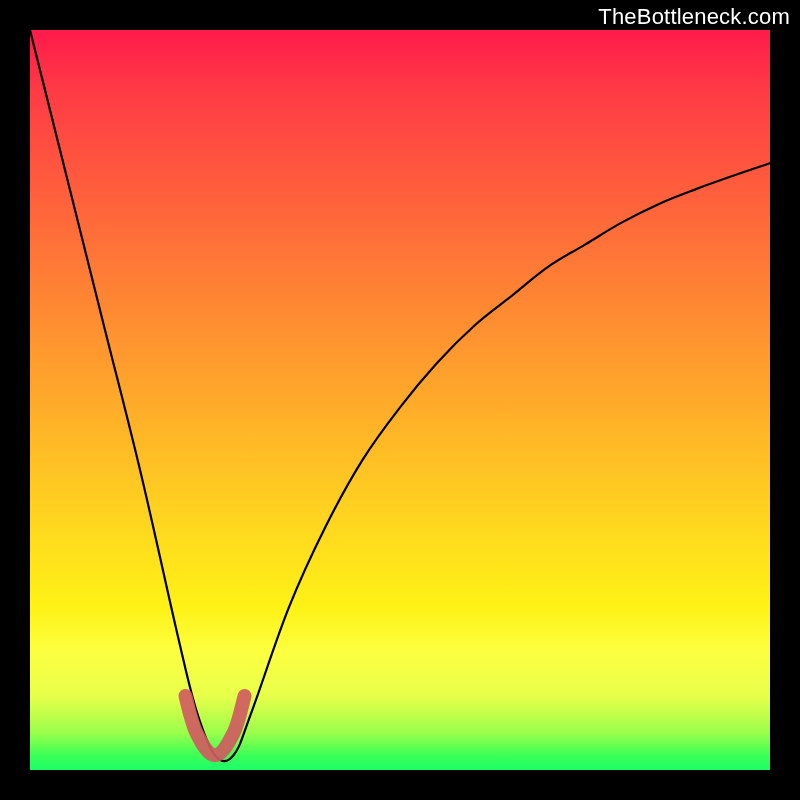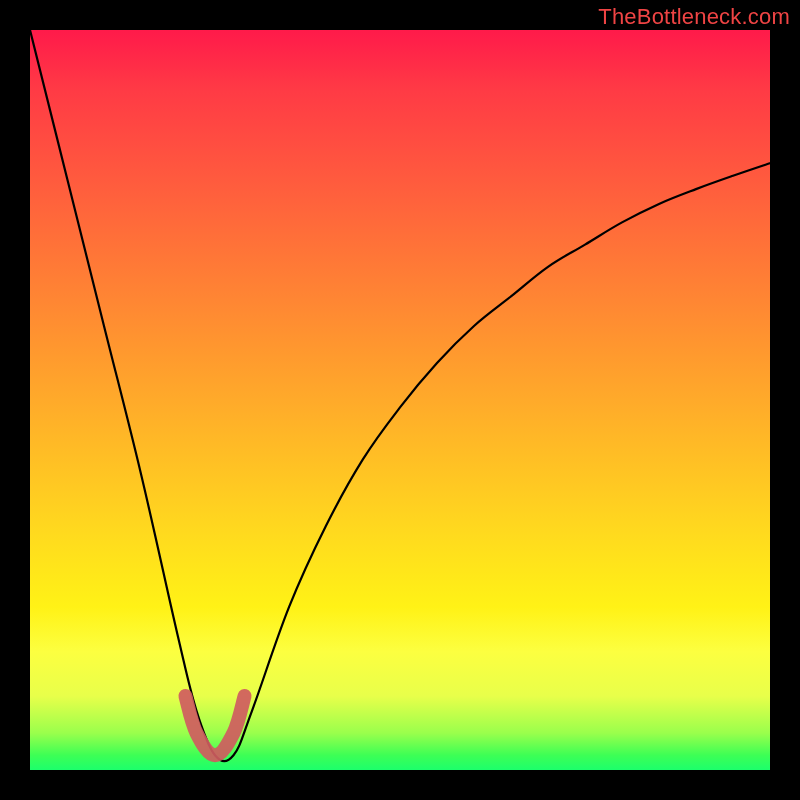--- a/index.html
+++ b/index.html
@@ -38,21 +38,21 @@
       #e8ff4a 90%,
       #9aff4c 95%,
       #3dff55 98%,
       #1cff6c 100%
     );
   }
   .watermark {
     position: absolute;
     top: 4px;
     right: 10px;
-    color: #ef4444;
+    color: #ffffff;
     font-size: 22px;
     letter-spacing: 0.2px;
     user-select: none;
   }
   svg.curve-layer {
     position: absolute;
     left: 0;
     top: 0;
     width: 740px;
     height: 740px;

